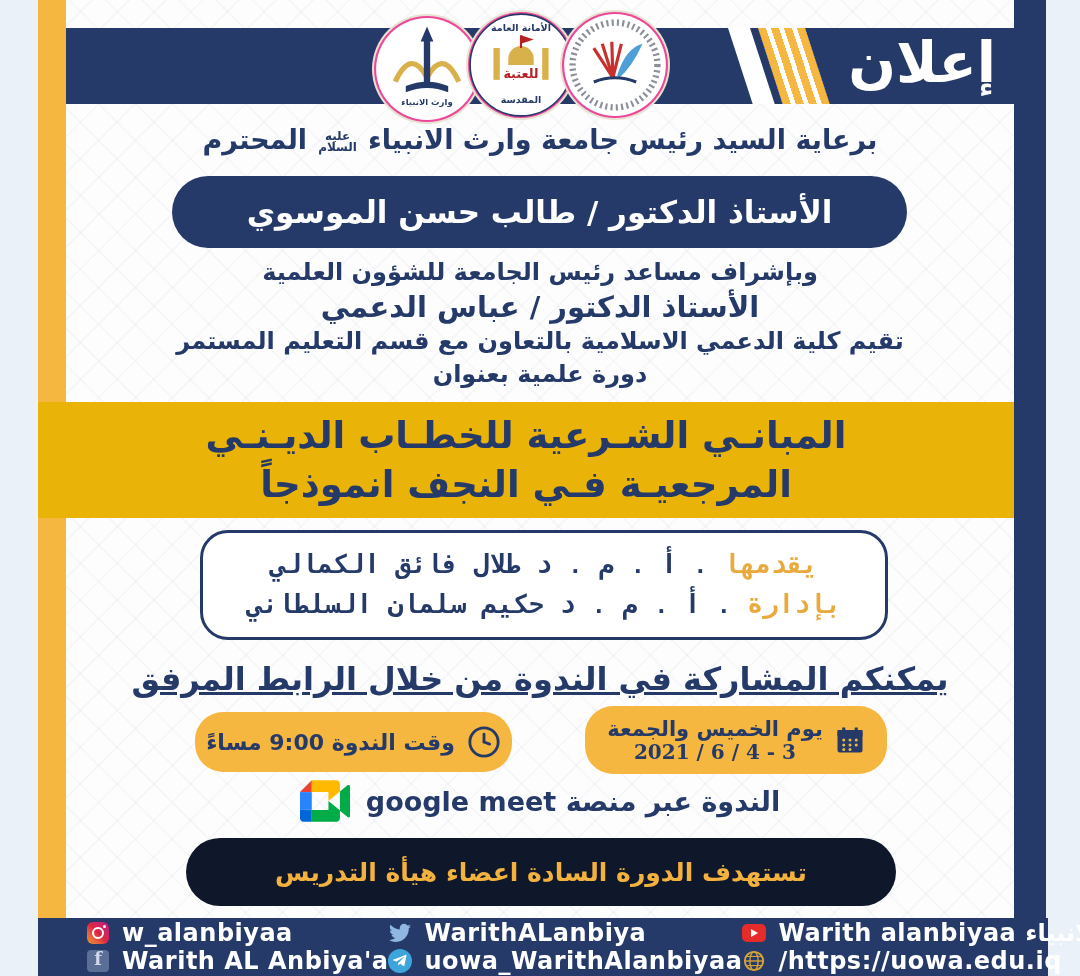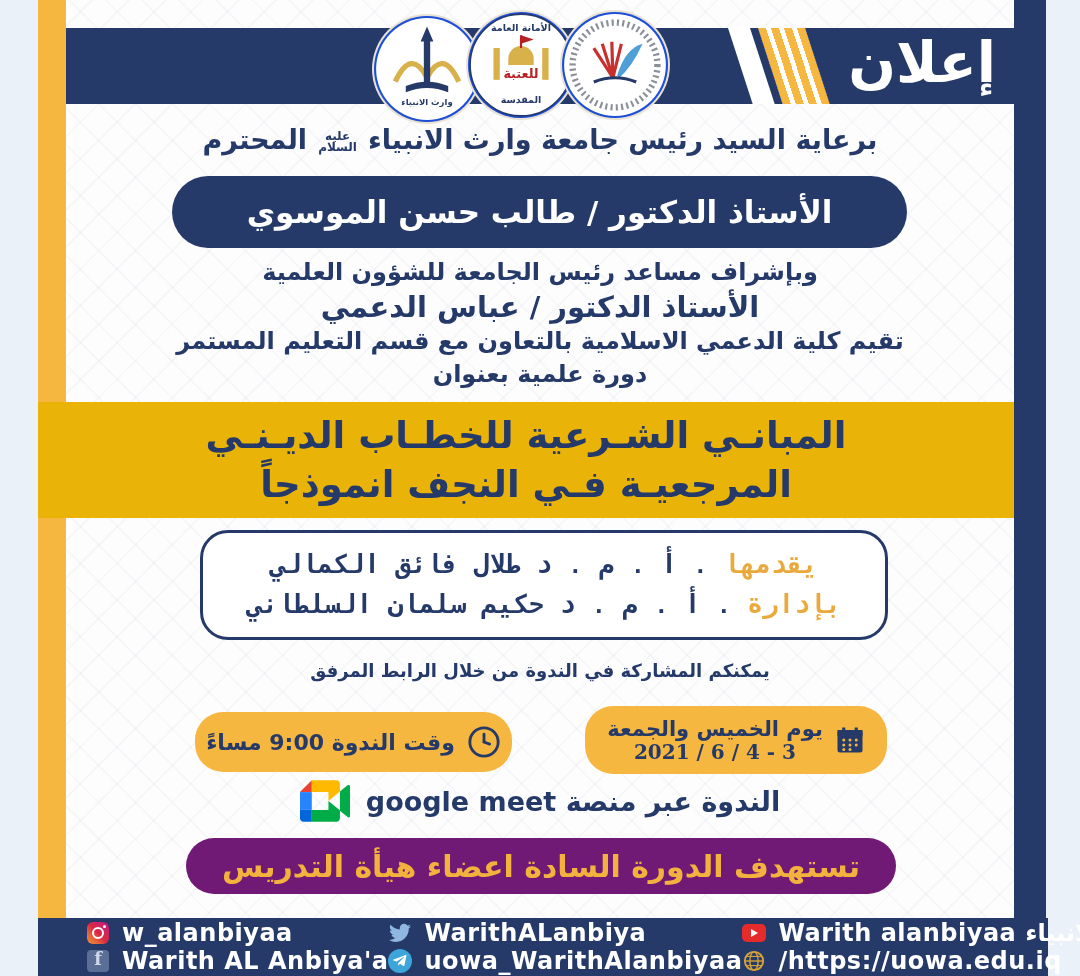--- a/index.html
+++ b/index.html
@@ -20,21 +20,21 @@
   .stripe-navy{left:1014px;top:0;width:32px;height:918px;background:#253a69;}
   
   .header-bar{left:66px;top:28px;width:980px;height:76px;background:#253a69;}
   .slash-white{left:728px;top:28px;width:22px;height:76px;background:#ffffff;
     transform:skewX(18deg);transform-origin:top left;}
   .slash-stripes{left:758px;top:28px;width:47px;height:76px;
     transform:skewX(18deg);transform-origin:top left;
     background:repeating-linear-gradient(to right,#f5b740 0 8px,#ffffff 8px 13px);}
   .announce{right:84px;top:30px;color:#ffffff;font-size:56px;font-weight:bold;direction:rtl;}
   
-  .logo{border-radius:50%;background:#1d4ed8;box-shadow:0 0 0 2px #e8e2d2;
+  .logo{border-radius:50%;background:#ec4899;box-shadow:0 0 0 2px #e8e2d2;
     display:flex;align-items:center;justify-content:center;overflow:hidden;}
   .logo svg{width:100%;height:100%;}
   .logo-uni{left:374px;top:16px;width:106px;height:106px;}
   .logo-shrine{left:468px;top:12px;width:106px;height:106px;}
   .logo-min{left:562px;top:12px;width:106px;height:106px;}
   
   .navy-text{color:#253a69;direction:rtl;text-align:center;font-weight:bold;}
   .line-patronage{left:66px;top:124px;width:948px;font-size:27px;text-align:center;}
   .honorific{font-size:12px;color:#253a69;display:inline-block;vertical-align:middle;
     line-height:11px;width:42px;}
@@ -49,39 +49,39 @@
   .title-band{left:38px;top:402px;width:976px;height:116px;background:#eab308;
     display:flex;flex-direction:column;align-items:center;justify-content:center;gap:6px;}
   .title-band div{color:#253a69;font-size:37px;font-weight:bold;direction:rtl;}
   
   .presenter-box{left:200px;top:530px;width:682px;height:104px;background:#ffffff;
     border:3px solid #253a69;border-radius:28px;
     display:flex;flex-direction:column;align-items:center;justify-content:center;gap:8px;font-family:Liberation Mono, monospace;}
   .presenter-line{direction:rtl;font-size:26px;font-weight:bold;color:#253a69;}
   .gold-label{color:#eaa93c;}
   
-  .line-participation{left:66px;top:660px;width:948px;font-size:18px;}
+  .line-participation{left:66px;top:660px;width:948px;font-size:32px;text-decoration:underline;}
   
   .pill{background:#f5b740;border-radius:28px;display:flex;align-items:center;direction:rtl;}
   .pill-date{left:585px;top:706px;width:302px;height:68px;justify-content:center;gap:12px;}
   .pill-time{left:195px;top:712px;width:317px;height:60px;justify-content:center;gap:12px;}
   .pill .txt{color:#253a69;font-weight:bold;}
   .date-days{font-size:21px;line-height:24px;text-align:center;}
   .date-nums{font-family:"DejaVu Serif","Liberation Serif",serif;font-size:20px;
     direction:ltr;text-align:center;line-height:22px;font-weight:normal;}
   .time-text{font-size:22px;}
   
   .meet-row{left:66px;top:780px;width:948px;display:flex;align-items:center;
     justify-content:center;gap:16px;}
   .meet-text{direction:rtl;color:#253a69;font-size:27px;font-weight:bold;}
   .meet-icon{width:50px;height:42px;}
   
-  .target-btn{left:186px;top:838px;width:710px;height:56px;background:#701a75;
+  .target-btn{left:186px;top:838px;width:710px;height:68px;background:#0f172a;
     border-radius:38px;display:flex;align-items:center;justify-content:center;
-    color:#f3b23e;font-size:30px;font-weight:bold;direction:rtl;}
+    color:#f3b23e;font-size:25px;font-weight:bold;direction:rtl;}
   
   .footer{left:38px;top:918px;width:1010px;height:58px;background:#253a69;
     display:flex;justify-content:space-between;align-items:center;
     padding:4px 10px 4px 48px;box-sizing:border-box;}
   .f-col{display:flex;flex-direction:column;gap:4px;}
   .f-row{display:flex;align-items:center;gap:12px;height:24px;}
   .f-row .handle{color:#ffffff;font-size:24px;font-weight:bold;letter-spacing:0.5px;
     direction:ltr;white-space:nowrap;}
   .f-ico{width:24px;height:24px;flex:0 0 24px;display:flex;align-items:center;justify-content:center;}
   .ico-ig{width:22px;height:22px;border-radius:6px;position:relative;

